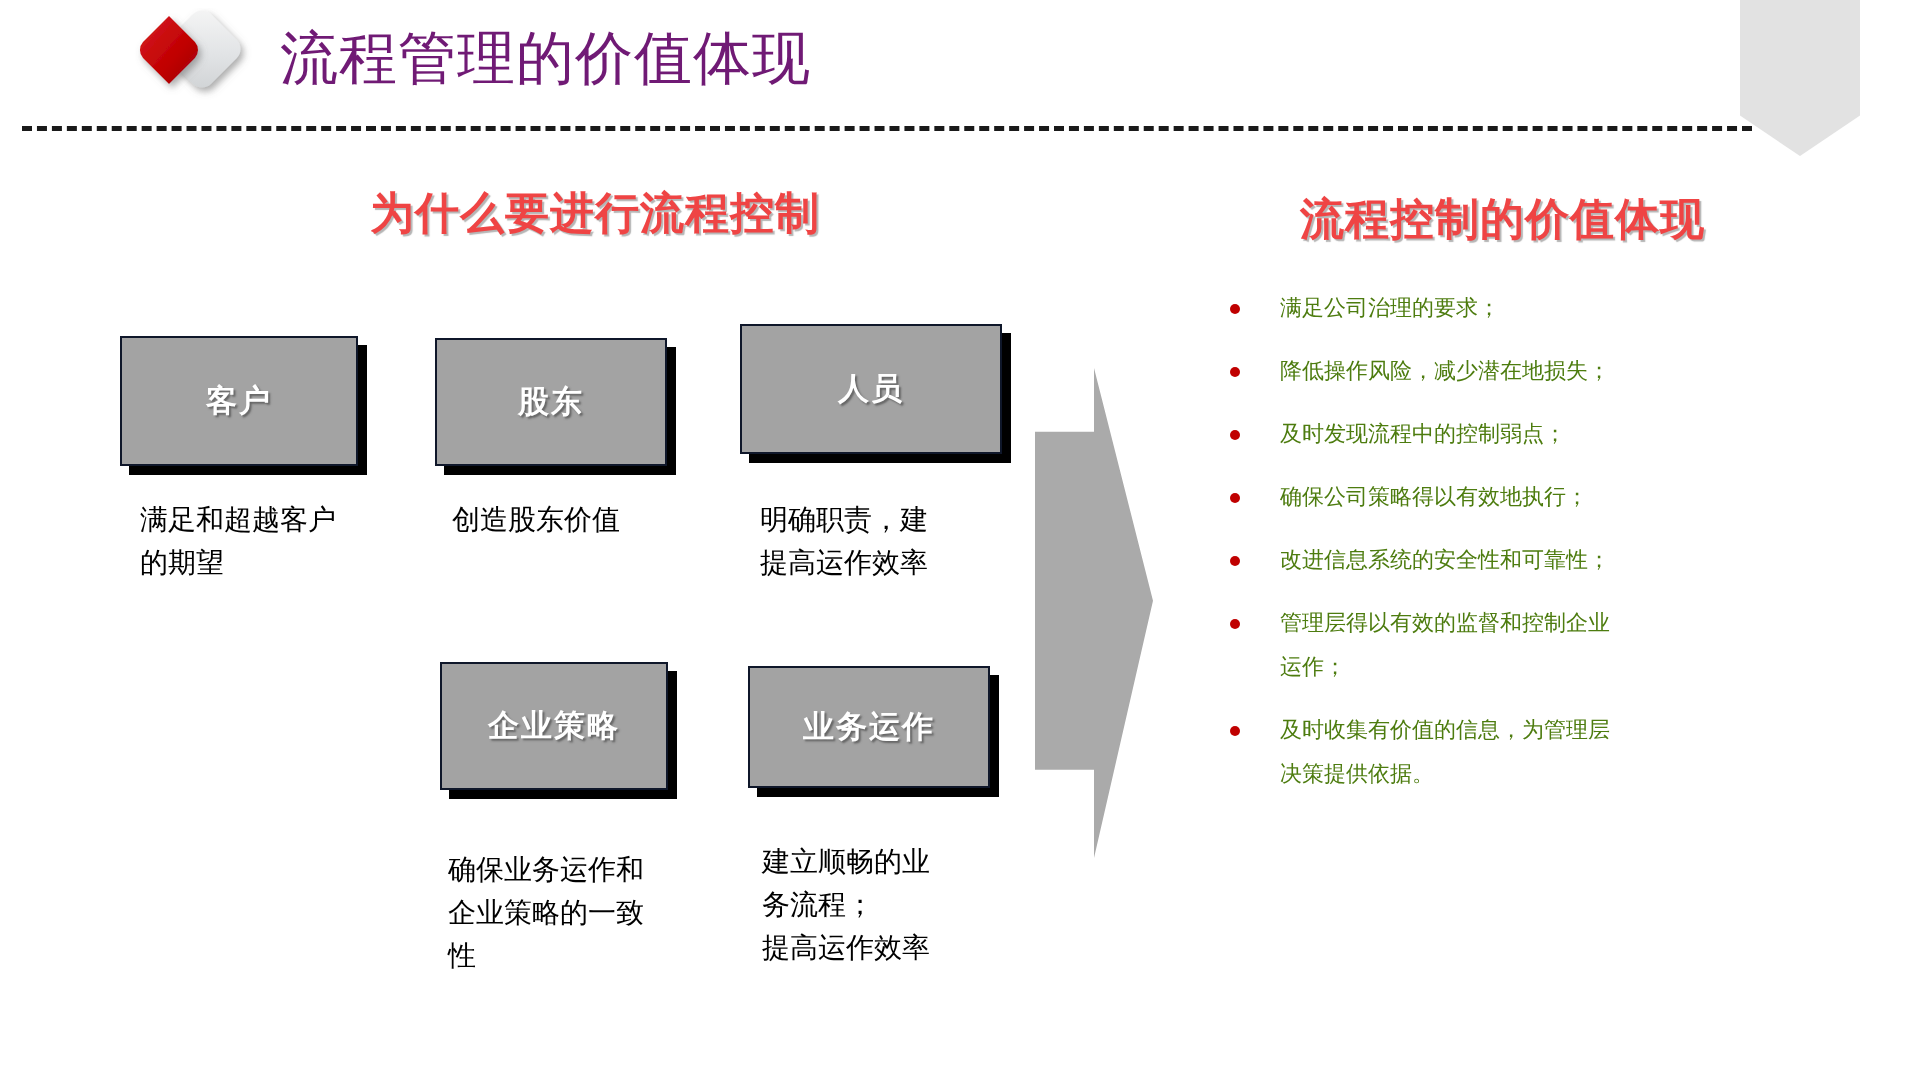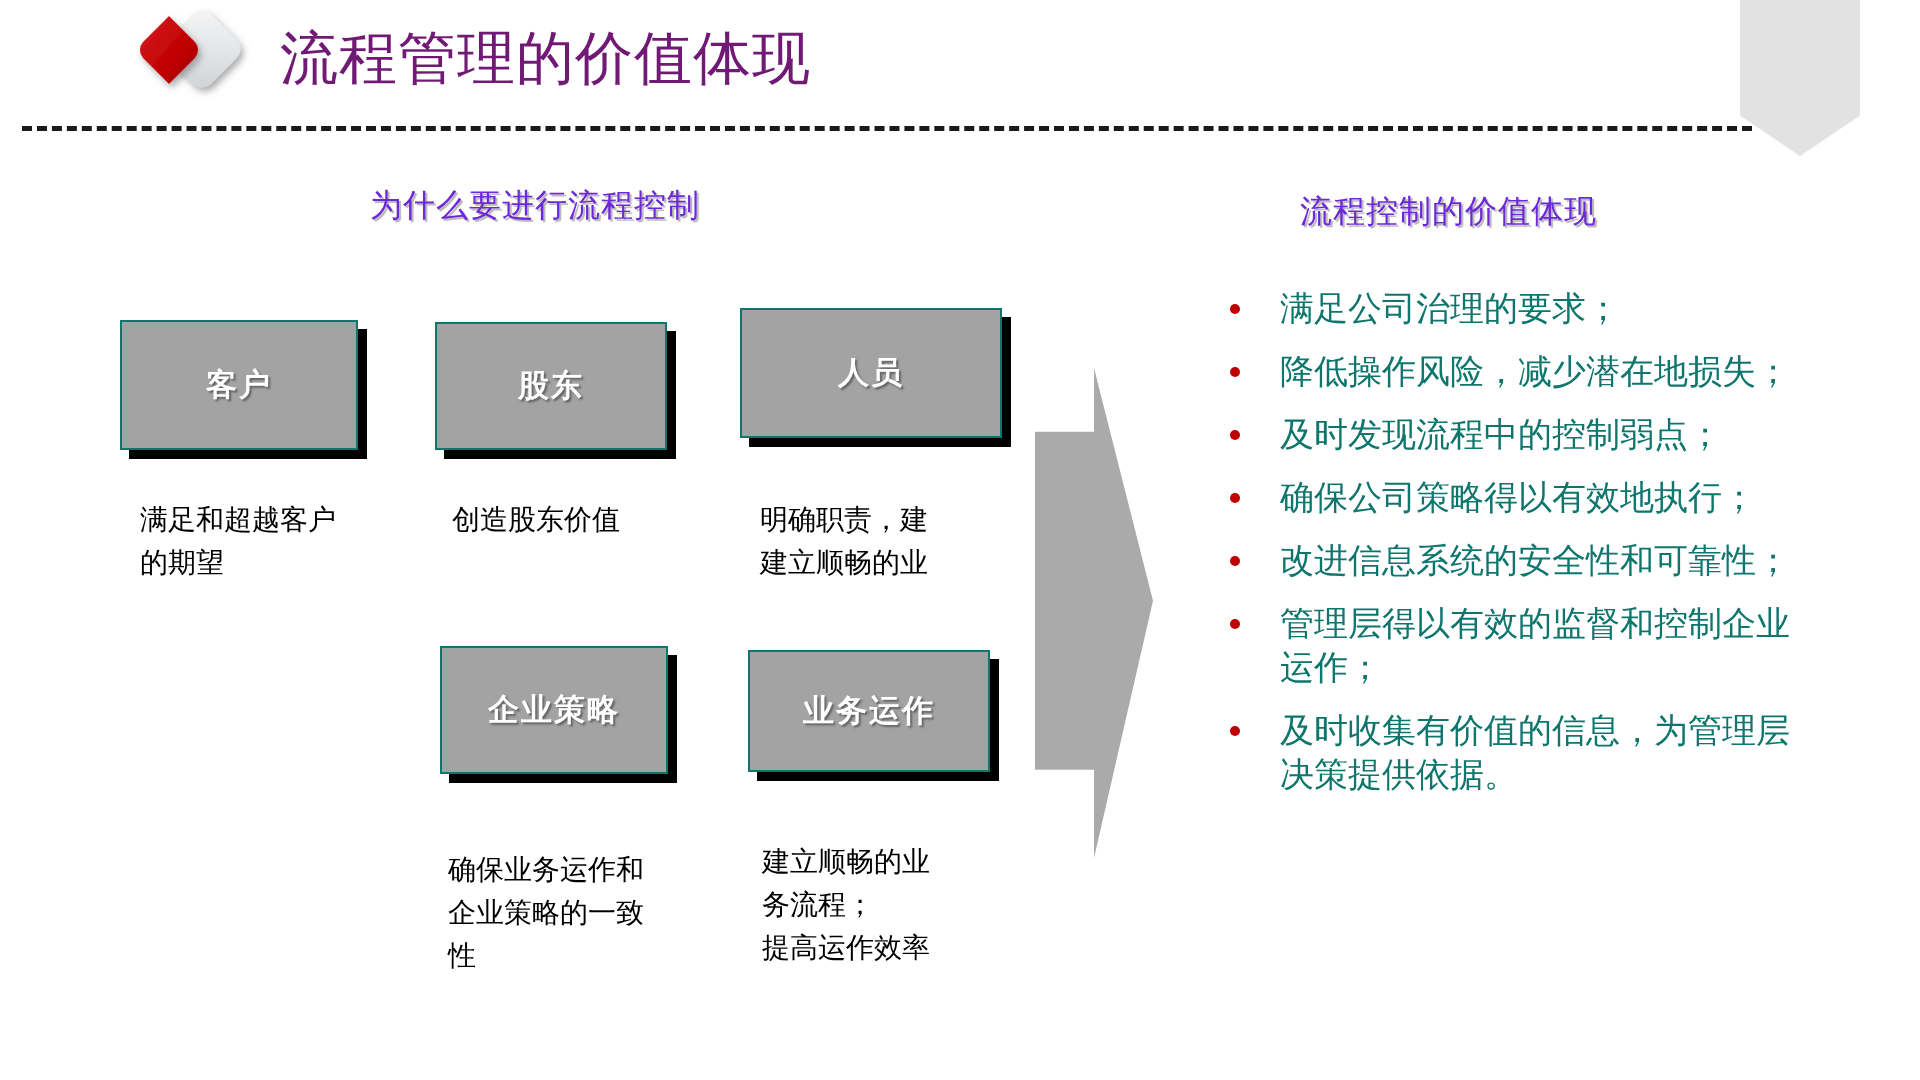--- a/index.html
+++ b/index.html
@@ -50,40 +50,41 @@
     left: 22px;
     top: 126px;
     width: 1730px;
     height: 0;
     border-top: 5px dashed #1a1a1a;
   }
 
   
   .section-heading {
     position: absolute;
-    font-size: 32px;
-    font-weight: normal;
+    font-size: 44px;
+    font-weight: bold;
     letter-spacing: 1px;
     white-space: nowrap;
-    color: #6d28d9;
+    color: #ef4444;
     text-shadow: 2px 2px 1px rgba(120,120,120,0.55);
   }
   #left-heading { left: 370px; top: 184px; }
   #right-heading { left: 1300px; top: 190px; }
 
   
   .stake-box {
     position: absolute;
     background: #a3a3a3;
-    border: 2px solid #0f766e;
+    border: 2px solid #0f172a;
     box-shadow: 9px 9px 0 0 #000000;
     box-sizing: border-box;
     display: flex;
     align-items: center;
     justify-content: center;
+    margin-top: 16px;
   }
   .stake-box .box-label {
     color: #ffffff;
     font-size: 31px;
     font-weight: bold;
     letter-spacing: 2px;
     text-shadow: 2px 2px 2px rgba(80,80,80,0.75);
   }
 
   #box-customer  { left: 120px; top: 320px; width: 238px; height: 130px; }
@@ -124,23 +125,23 @@
     top: 286px;
     width: 600px;
     margin: 0;
     padding: 0;
     list-style: none;
   }
   #value-list li {
     position: relative;
     padding-left: 64px;
     margin-bottom: 19px;
-    font-size: 34px;
+    font-size: 22px;
     line-height: 44px;
-    color: #0f766e;
+    color: #4d7c0f;
     white-space: pre-line;
   }
   #value-list li::before {
     content: "";
     position: absolute;
     left: 14px;
     top: 18px;
     width: 10px;
     height: 10px;
     border-radius: 50%;
@@ -197,21 +198,21 @@
   <span class="box-label">企业策略</span>
 </div>
 <div id="box-operation" class="stake-box">
   <span class="box-label">业务运作</span>
 </div>
 
 <div id="caption-customer" class="box-caption">满足和超越客户
 的期望</div>
 <div id="caption-shareholder" class="box-caption">创造股东价值</div>
 <div id="caption-personnel" class="box-caption">明确职责，建
-建立顺畅的业</div>
+提高运作效率</div>
 <div id="caption-strategy" class="box-caption">确保业务运作和
 企业策略的一致
 性</div>
 <div id="caption-operation" class="box-caption">建立顺畅的业
 务流程；
 提高运作效率</div>
 
 <div id="value-arrow"></div>
 
 <div id="right-heading" class="section-heading">流程控制的价值体现</div>

